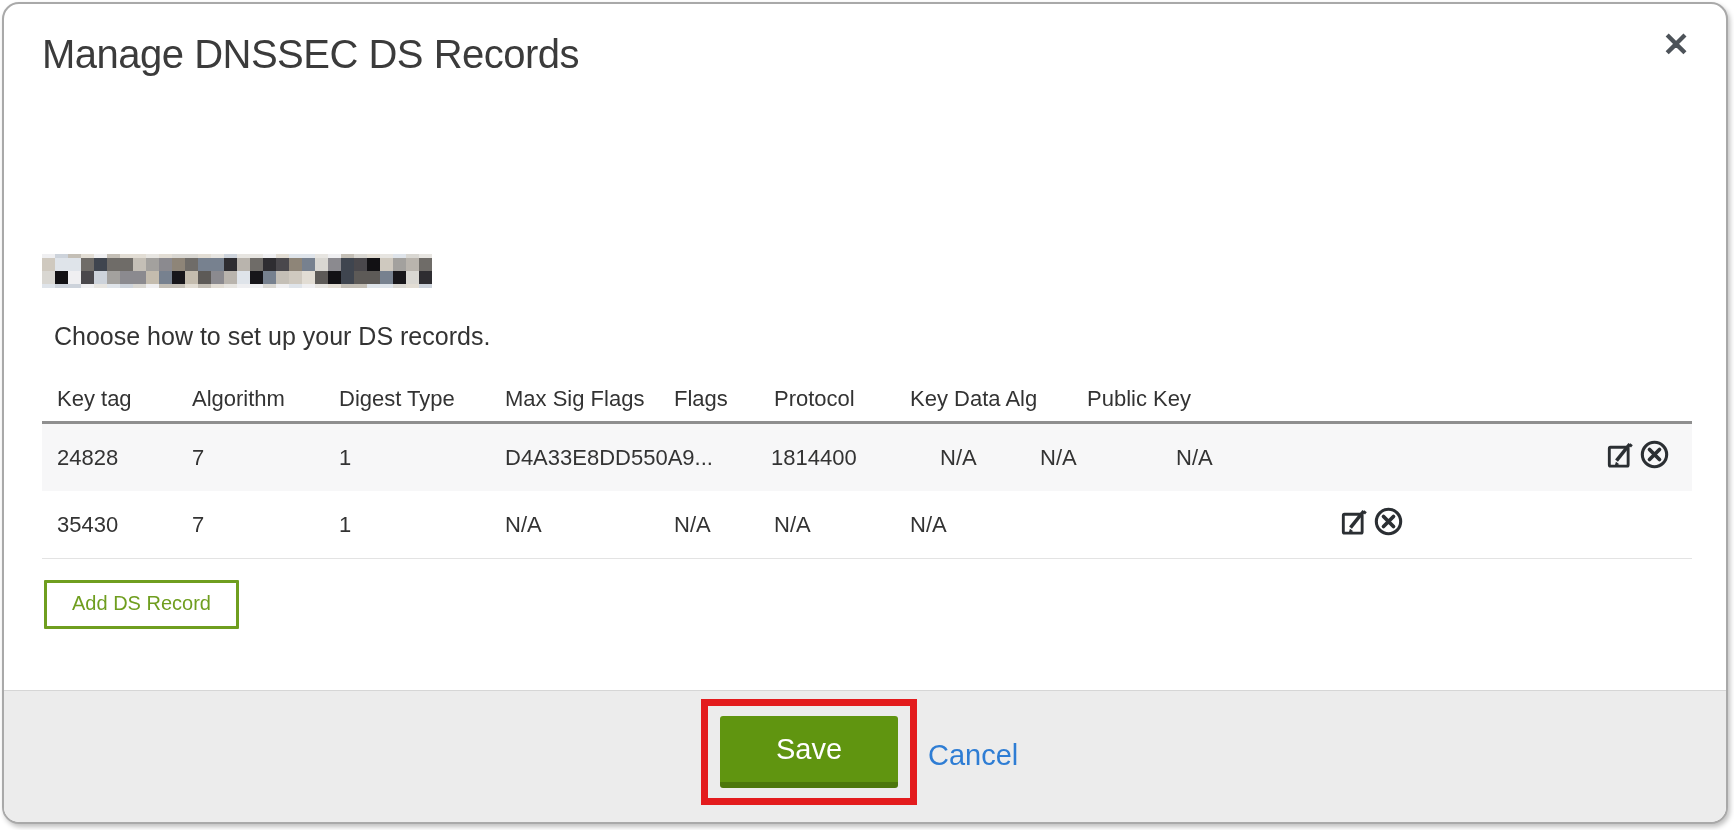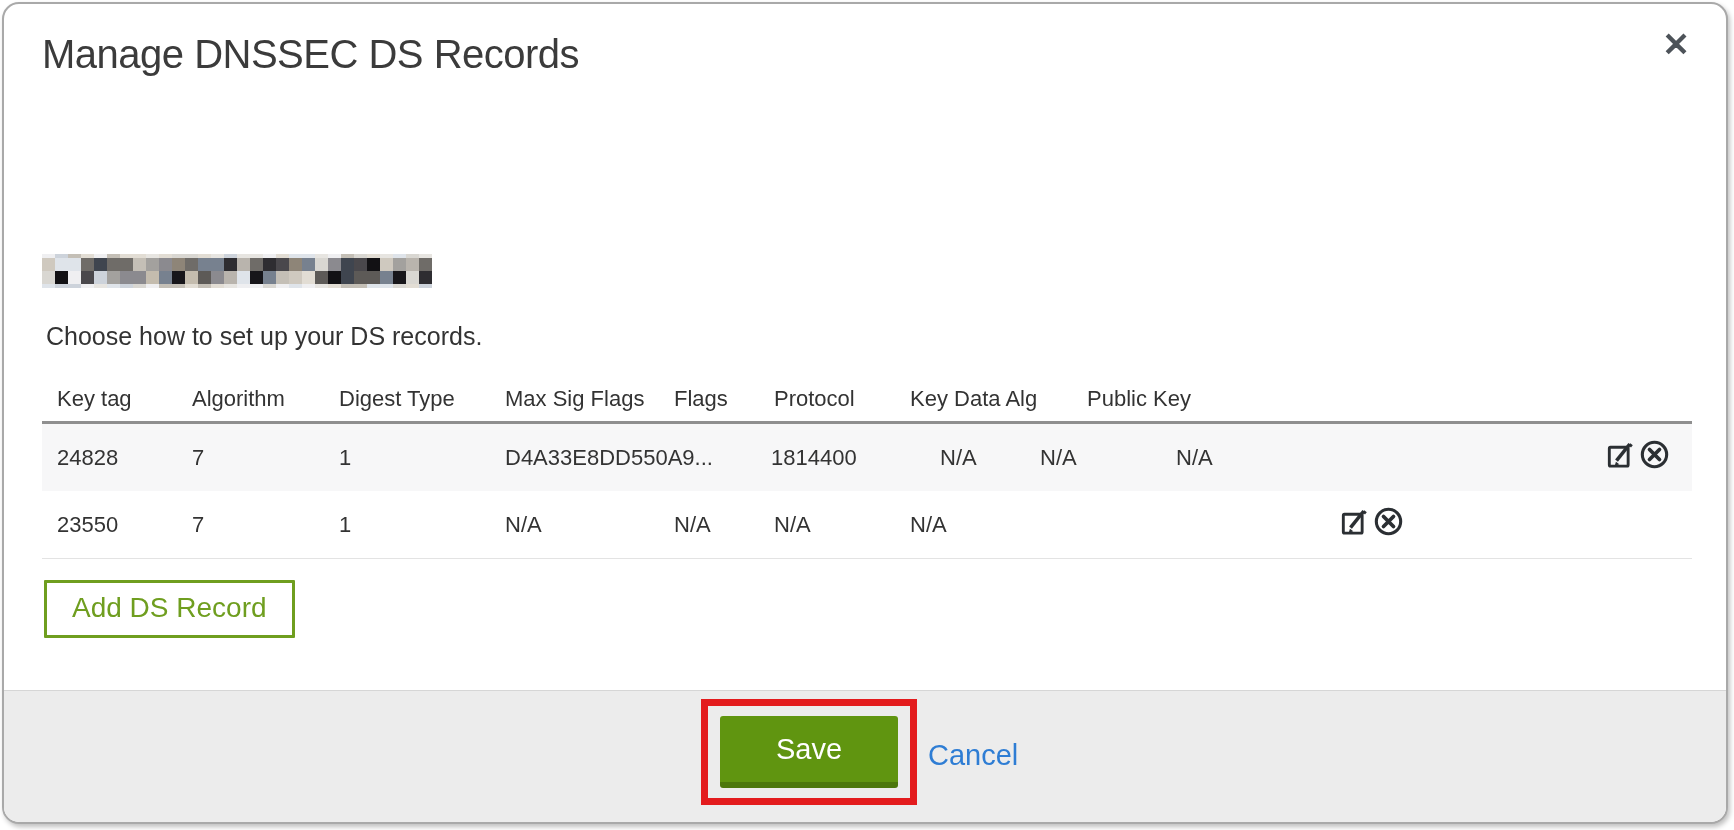--- a/index.html
+++ b/index.html
@@ -51,21 +51,21 @@
   .redacted-domain {
     position: absolute;
     left: 38px; top: 250px;
     font-size: 0;
     line-height: 0;
   }
   .redacted-domain .mrow { white-space: nowrap; }
   .redacted-domain .mcell { display: inline-block; }
   .intro-text {
     position: absolute;
-    left: 42px; top: 318px;
+    left: 50px; top: 318px;
     font-size: 25px;
     color: #333333;
   }
   
   .ds-table {
     position: absolute;
     left: 38px; top: 372px;
     width: 1650px;
   }
   .tr { display: flex; align-items: center; }
@@ -95,21 +95,21 @@
   .col-8 { width: 214px; }
   .col-9 { width: 140px; display: flex; justify-content: flex-end; padding-right: 22px; gap: 2px; }
   .row-icon { width: 31px; height: 31px; cursor: pointer; display: inline-block; }
   
   .add-ds-btn {
     position: absolute;
     left: 40px; top: 576px;
     border: 3px solid var(--add-green);
     background: #ffffff;
     color: var(--add-green);
-    font-size: 28px;
+    font-size: 20px;
     font-family: inherit;
     padding: 9px 25px 11px 25px;
     cursor: pointer;
     border-radius: 1px;
   }
   
   .dialog-footer {
     position: absolute;
     left: 0; right: 0; bottom: 0;
     height: 131px;
@@ -194,21 +194,21 @@
                 <path d="M22 3.8 l2.2 1.8 -1.6 2 -2.2 -1.8 z" fill="#2b2f33" stroke="none"></path>
                 <path d="M9 20.5 l3 2.4 -4.2 1.4 z" fill="#2b2f33" stroke="none"></path>
               </svg></span>
             <span><svg class="row-icon" viewBox="0 0 28 28" fill="none" stroke="#2b2f33">
                 <circle cx="14" cy="14" r="11" stroke-width="2.8"></circle>
                 <path d="M9.5 9.5 L18.5 18.5 M18.5 9.5 L9.5 18.5" stroke-width="3.4" stroke-linecap="round"></path>
               </svg></span>
           </div>
         </div>
         <div class="tr data-row">
-          <div class="td col-0">23550</div>
+          <div class="td col-0">35430</div>
           <div class="td col-1">7</div>
           <div class="td col-2">1</div>
           <div class="td col-4">N/A</div>
           <div class="td col-5">N/A</div>
           <div class="td col-6">N/A</div>
           <div class="td col-7">N/A</div>
           <div class="td col-8"></div>
           <div class="td col-9">
             <span><svg class="row-icon" viewBox="0 0 28 28" fill="none" stroke="#2b2f33">
                 <rect x="3" y="7.5" width="17" height="17" rx="1" stroke-width="2.6"></rect>

